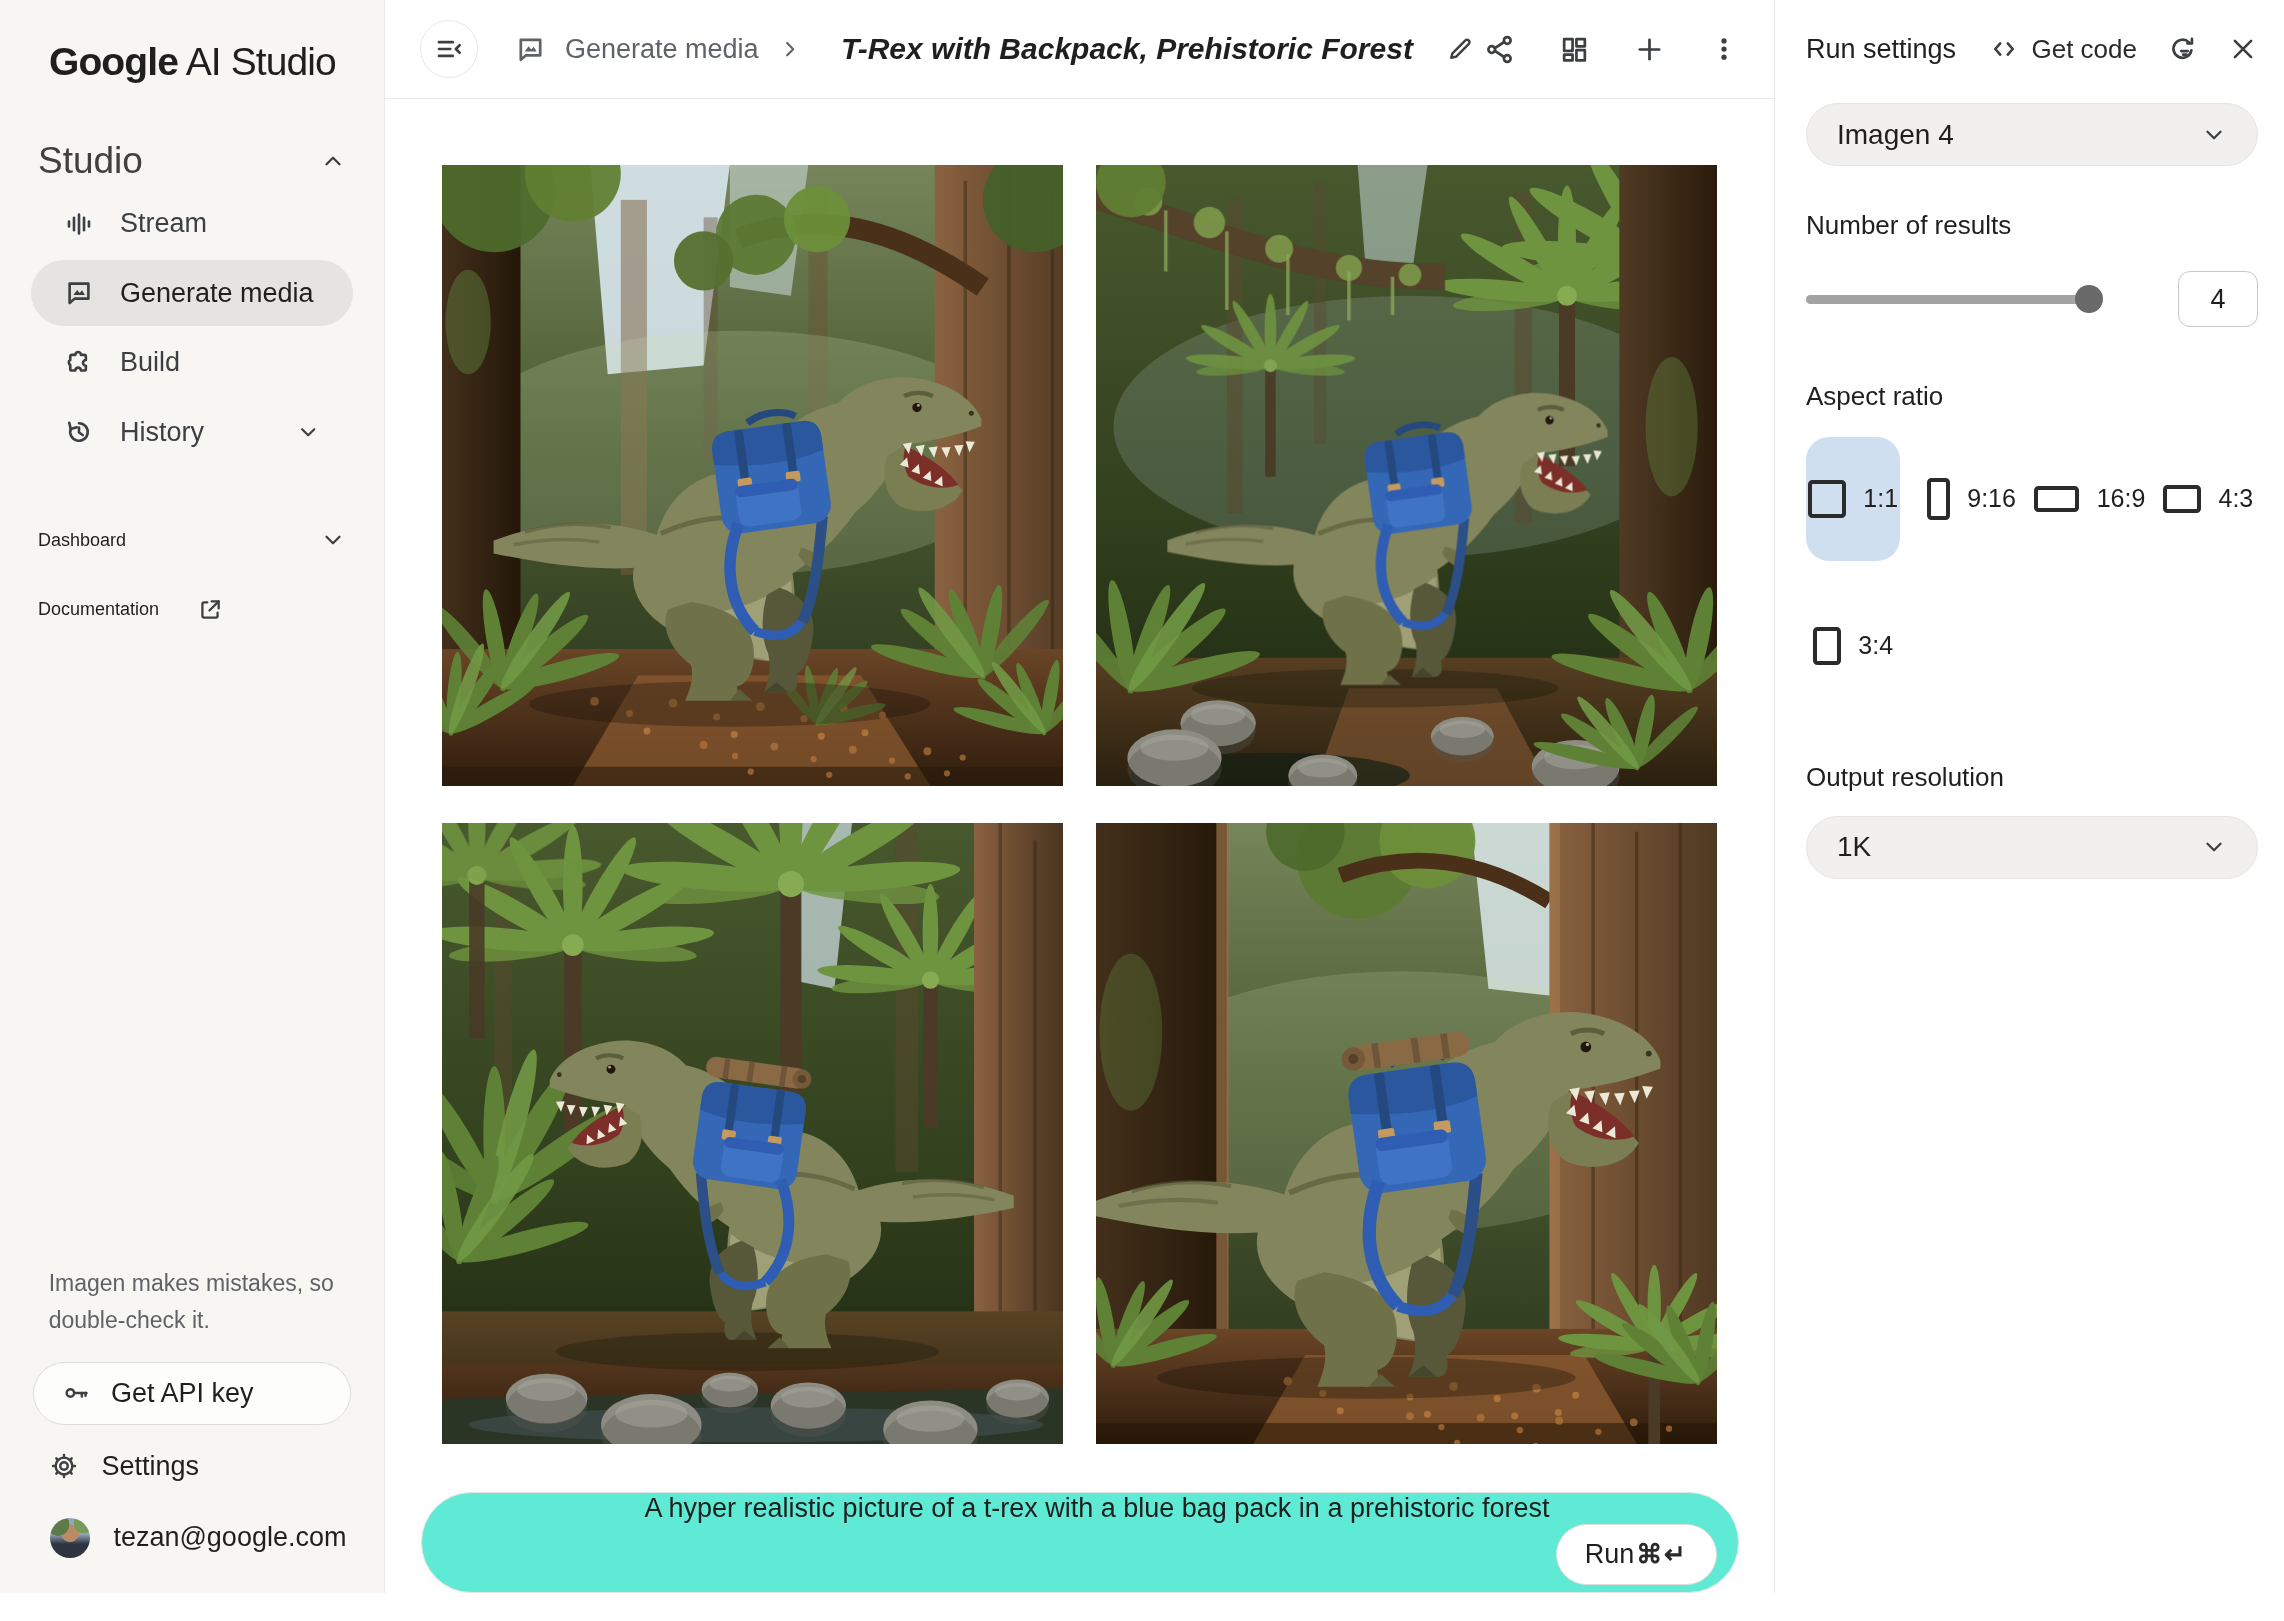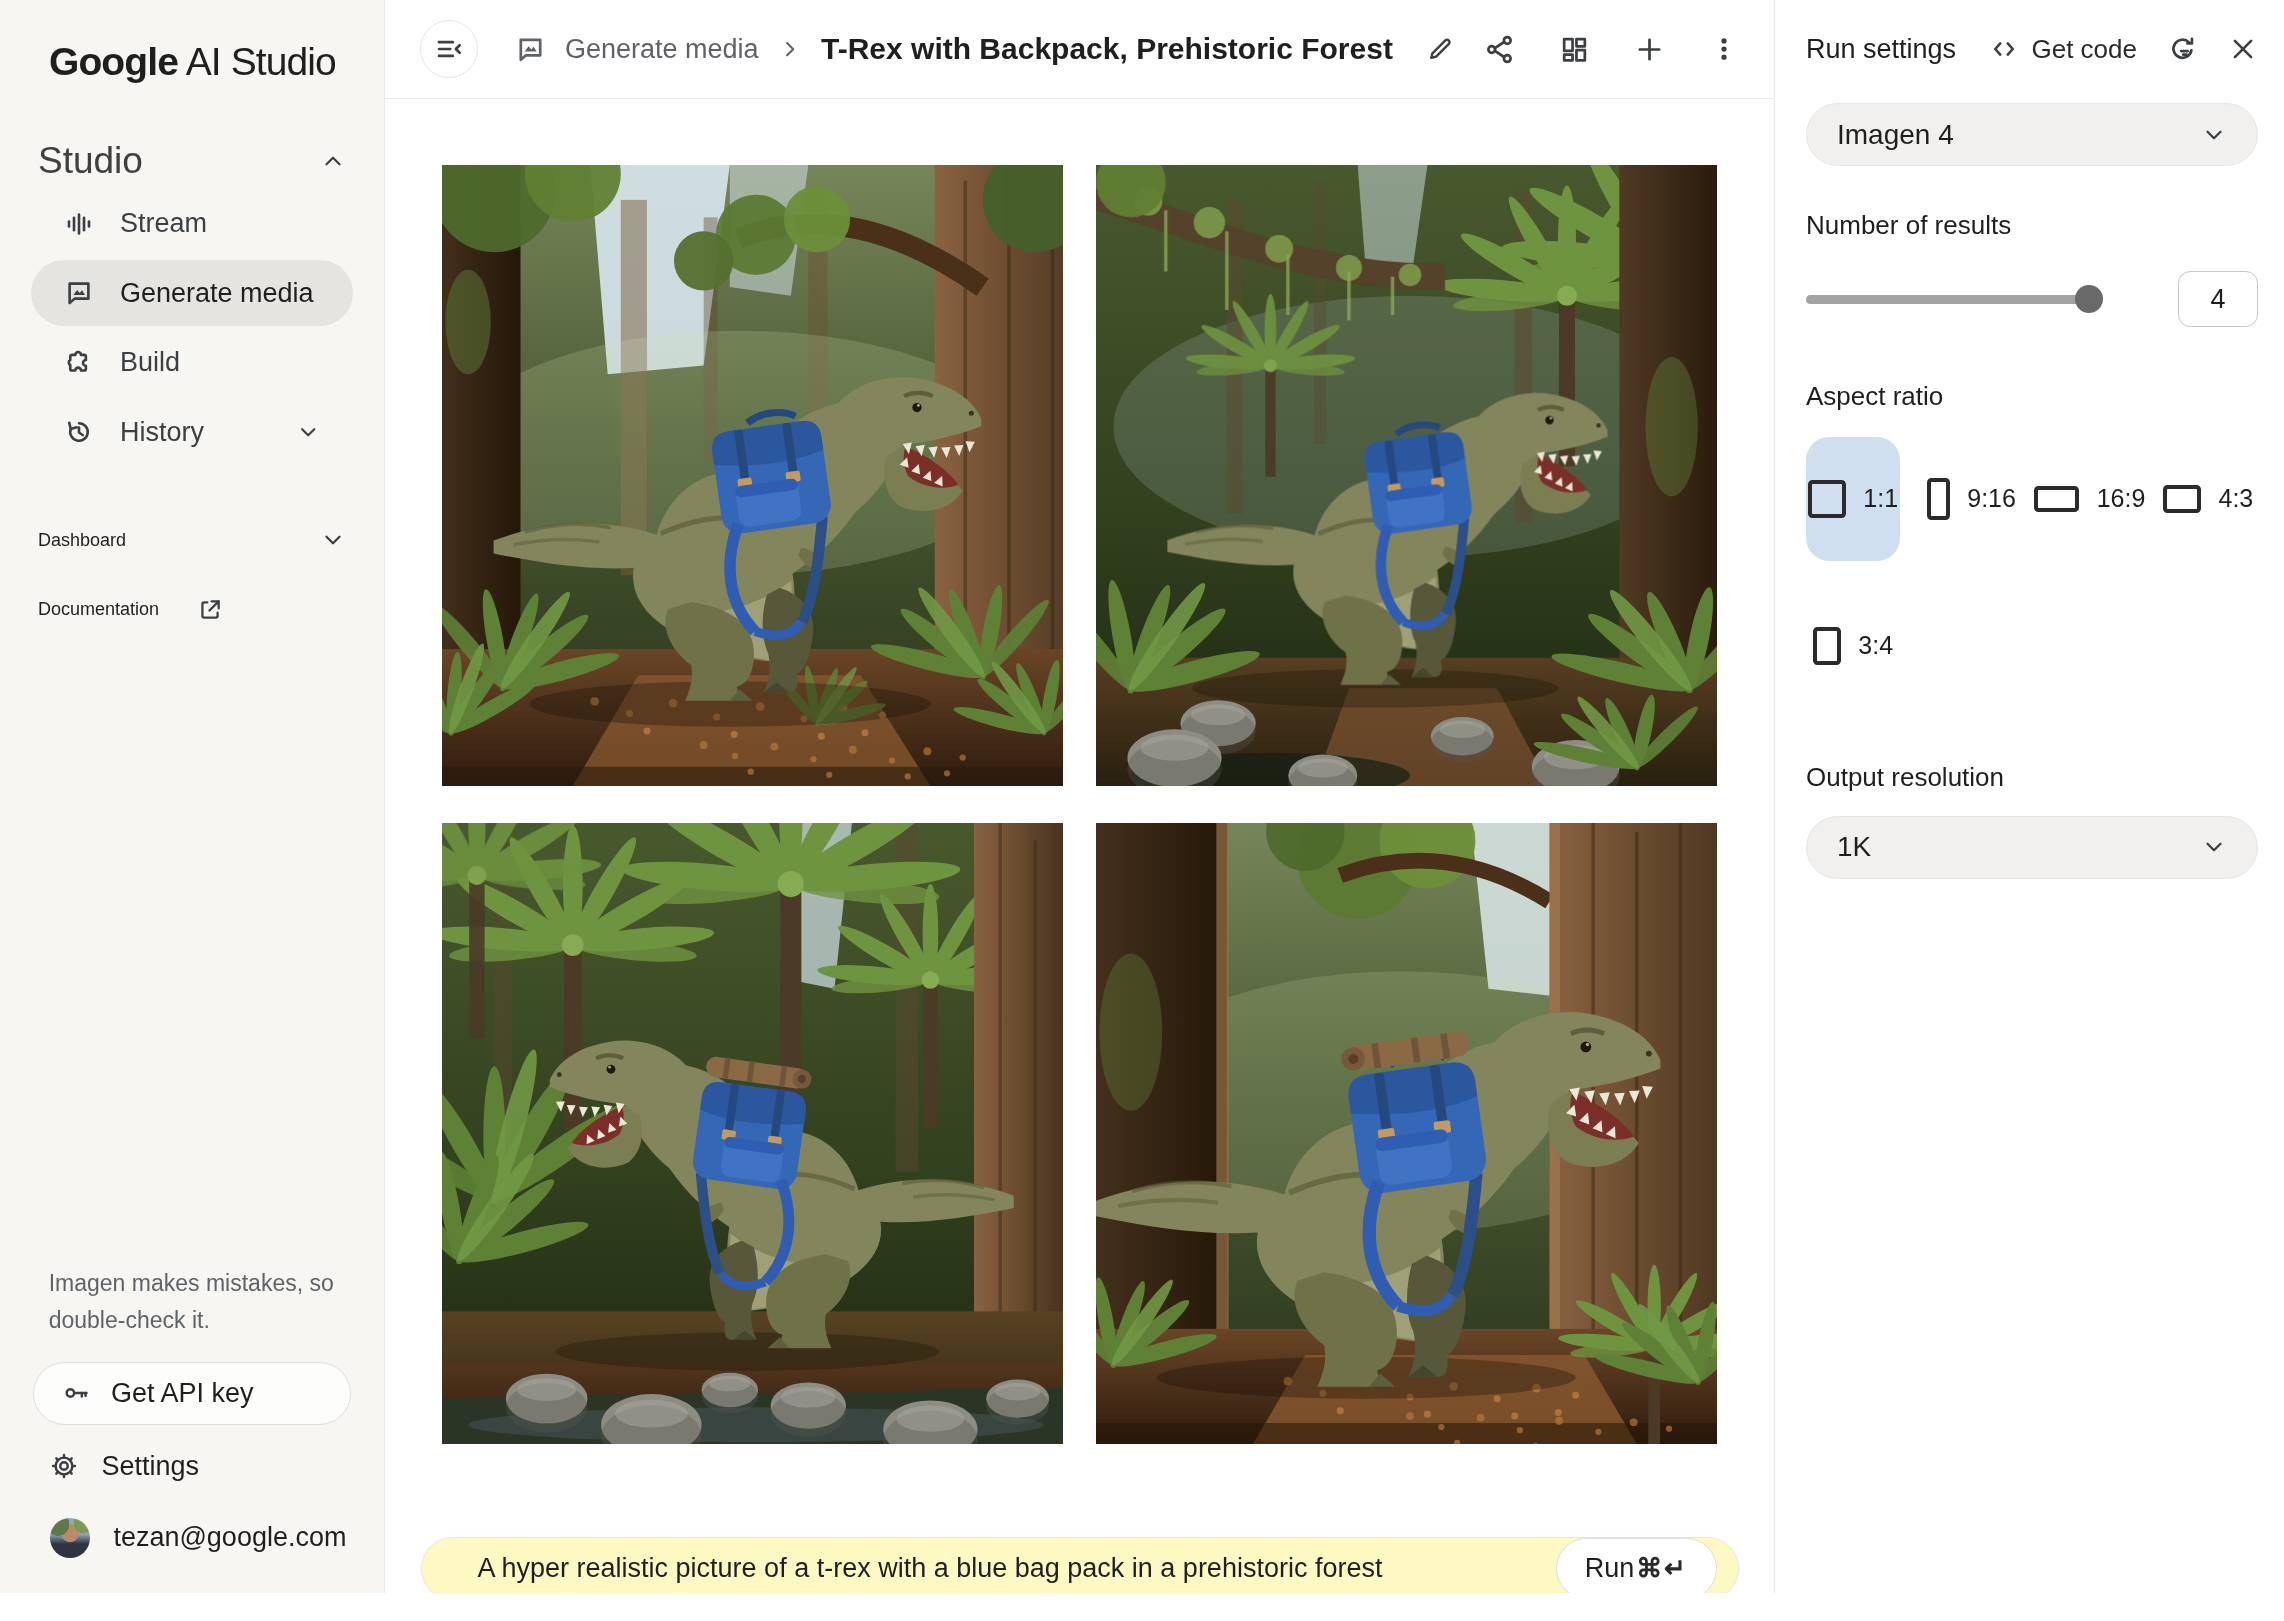--- a/index.html
+++ b/index.html
@@ -31,30 +31,30 @@
       radial-gradient(circle at 20% 16%, #5e7a4a 0 24%, rgba(0,0,0,0) 25%),
       radial-gradient(circle at 84% 14%, #7a9a5a 0 20%, rgba(0,0,0,0) 21%),
       radial-gradient(circle at 50% 38%, #b98c67 0 27%, rgba(0,0,0,0) 28%),
       linear-gradient(#93a7bc 0 40%, #2e3442 65%); }
 
   
   .main { flex:1; display:flex; flex-direction:column; background:#fff; min-width:0; }
   .main-header { height:99px; display:flex; align-items:center; padding:0 35px; border-bottom:0.9px solid #eceae7; }
   .collapse-btn { width:58px; height:58px; border-radius:50%; background:#fff; border:1.7px solid #e9e7e3; display:flex; align-items:center; justify-content:center; cursor:pointer; }
   .crumb { display:flex; align-items:center; gap:19px; margin-left:37px; font-size:27px; color:#5f6368; }
-  .crumb .title { font-size:30px; font-weight:700; color:#1f1f1f; margin-left:0; white-space:nowrap; }
+  .crumb .title { font-size:30px; font-weight:700; color:#1f1f1f; margin-left:20px; white-space:nowrap;font-style:italic; }
   .hdr-icons { margin-left:auto; display:flex; align-items:center; gap:44px; color:#3c4043; }
   .hdr-icons .ic { cursor:pointer; display:flex; }
 
   .content { flex:1; display:flex; flex-direction:column; align-items:center; overflow:hidden; }
   .grid { margin-top:66px; display:grid; grid-template-columns:621px 621px; gap:37px 33px; }
   .cell { width:621px; height:621px; overflow:hidden; background:#222; cursor:pointer; }
   .cell svg { display:block; width:621px; height:621px; }
 
-  .prompt-bar { margin-top:93px; width:1318px; height:103px; border:1.7px solid #e7e5e1; border-radius:52px; background:#fef9c3; display:flex; align-items:center; padding:0 21px 0 56px; box-shadow:0 1.7px 8.7px rgba(0,0,0,0.03); }
+  .prompt-bar { margin-top:48px; width:1318px; height:103px; border:1.7px solid #e7e5e1; border-radius:52px; background:#5eead4; display:flex; align-items:center; padding:0 21px 0 56px; box-shadow:0 1.7px 8.7px rgba(0,0,0,0.03);flex-direction:column; }
   .prompt-text { font-size:27px; color:#1f1f1f; white-space:nowrap; }
   .run-btn { margin-left:auto; display:flex; align-items:center; gap:2px; height:61px; padding:0 28px; border:1.7px solid #dfddd9; border-radius:31px; background:#fff; font-size:27px; font-weight:500; color:#1f1f1f; cursor:pointer; }
   .run-btn .kbd { font-size:26px; font-weight:700; color:#2a2a2a; letter-spacing:1.7px; }
 
   
   .panel { width:510px; flex:0 0 510px; border-left:0.9px solid #e9e9e7; background:#fff; padding:0 26px 0 31px; }
   .panel-head { height:98px; display:flex; align-items:center; }
   .panel-title { font-size:27px; color:#1f1f1f; }
   .panel-actions { margin-left:auto; display:flex; align-items:center; gap:30px; color:#2a2a2a; }
   .getcode { display:flex; align-items:center; gap:12.2px; font-size:26px; cursor:pointer; }

